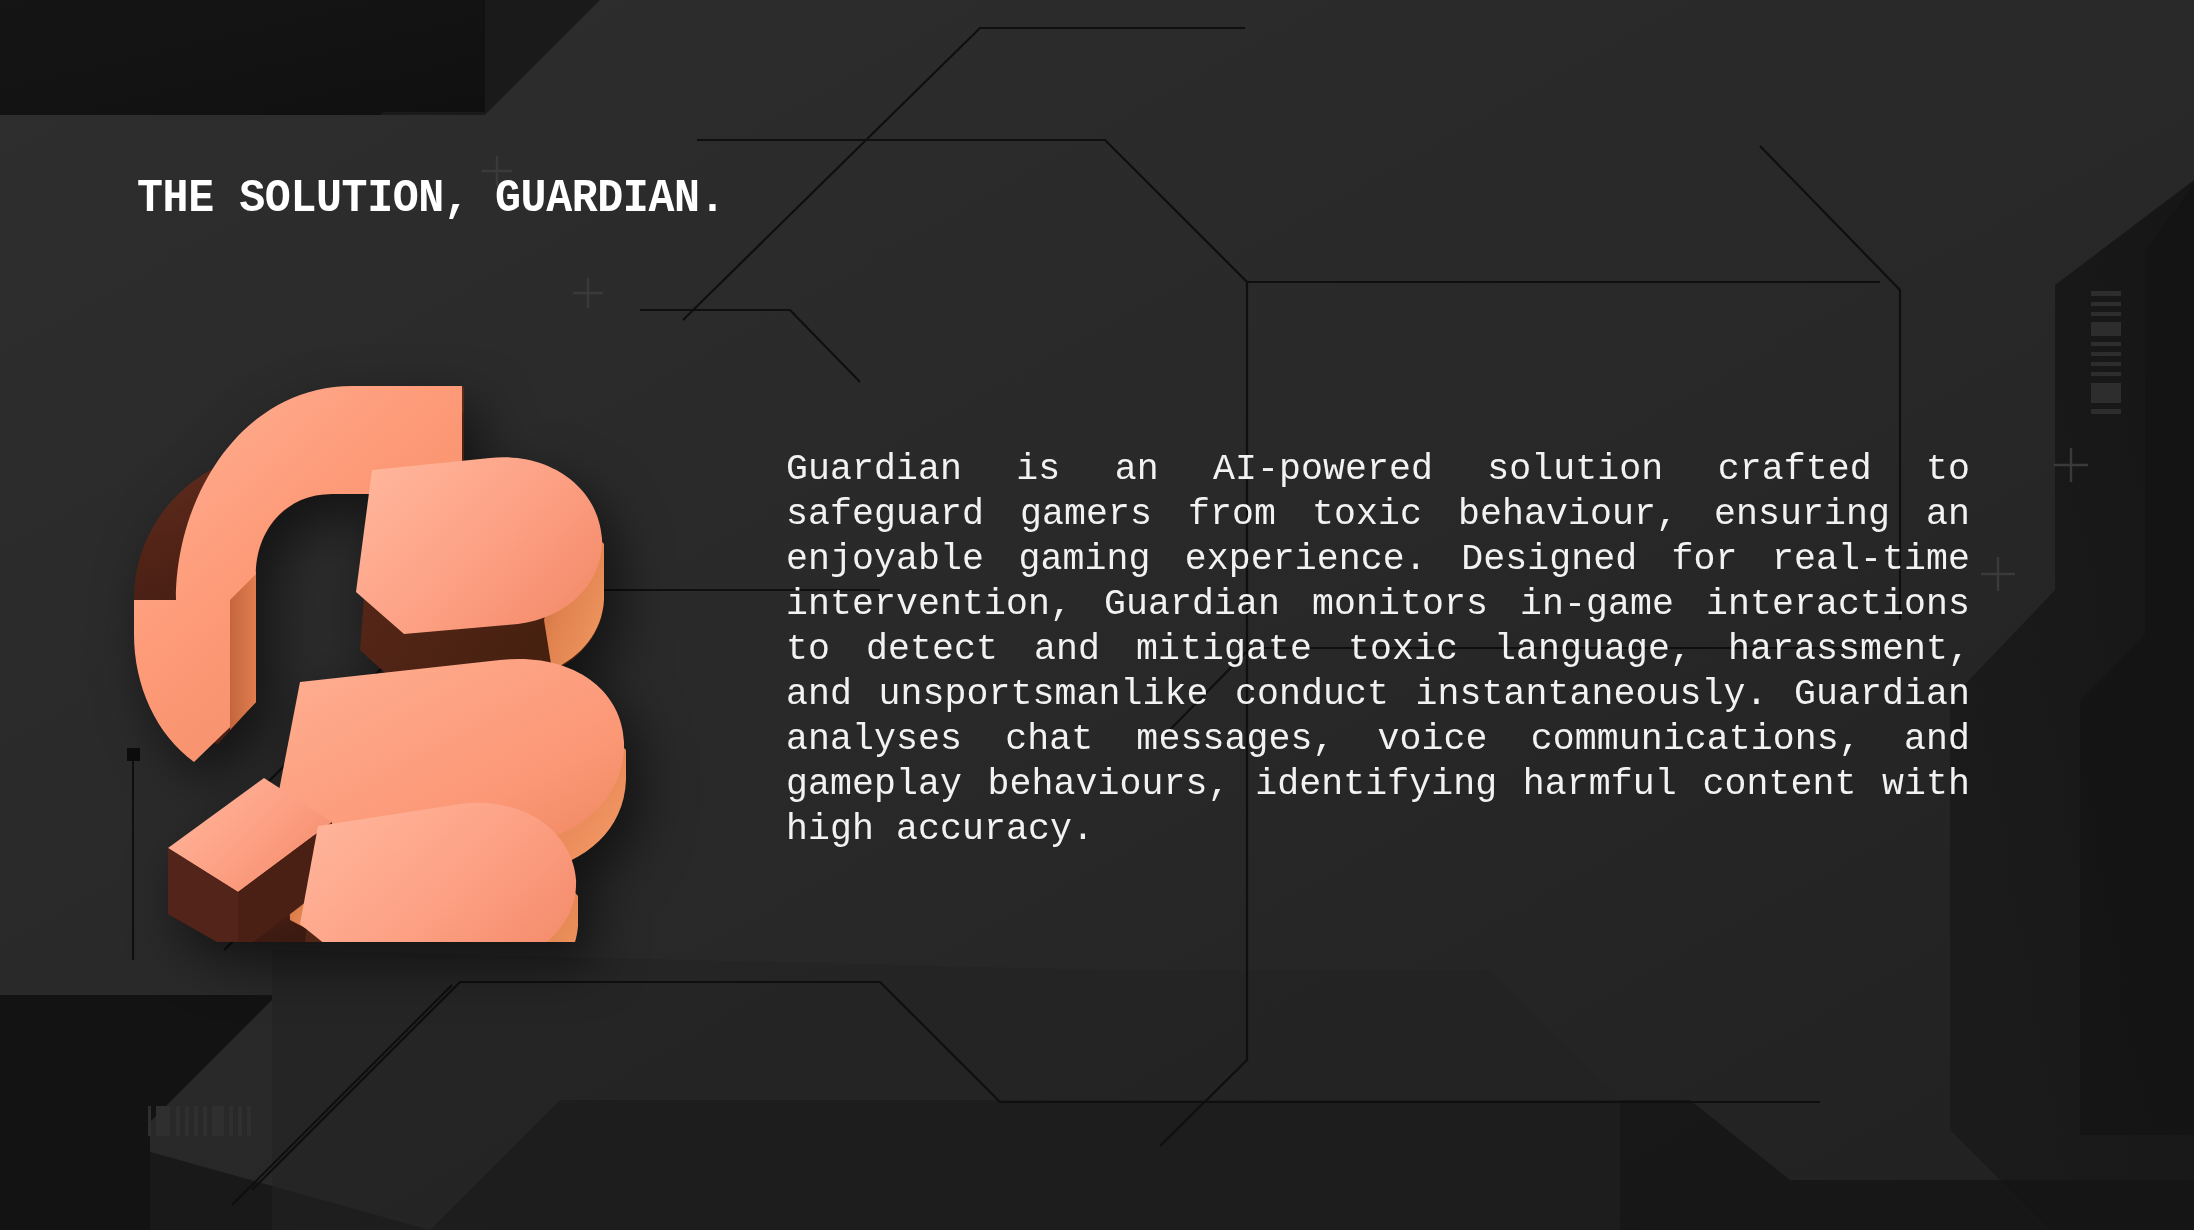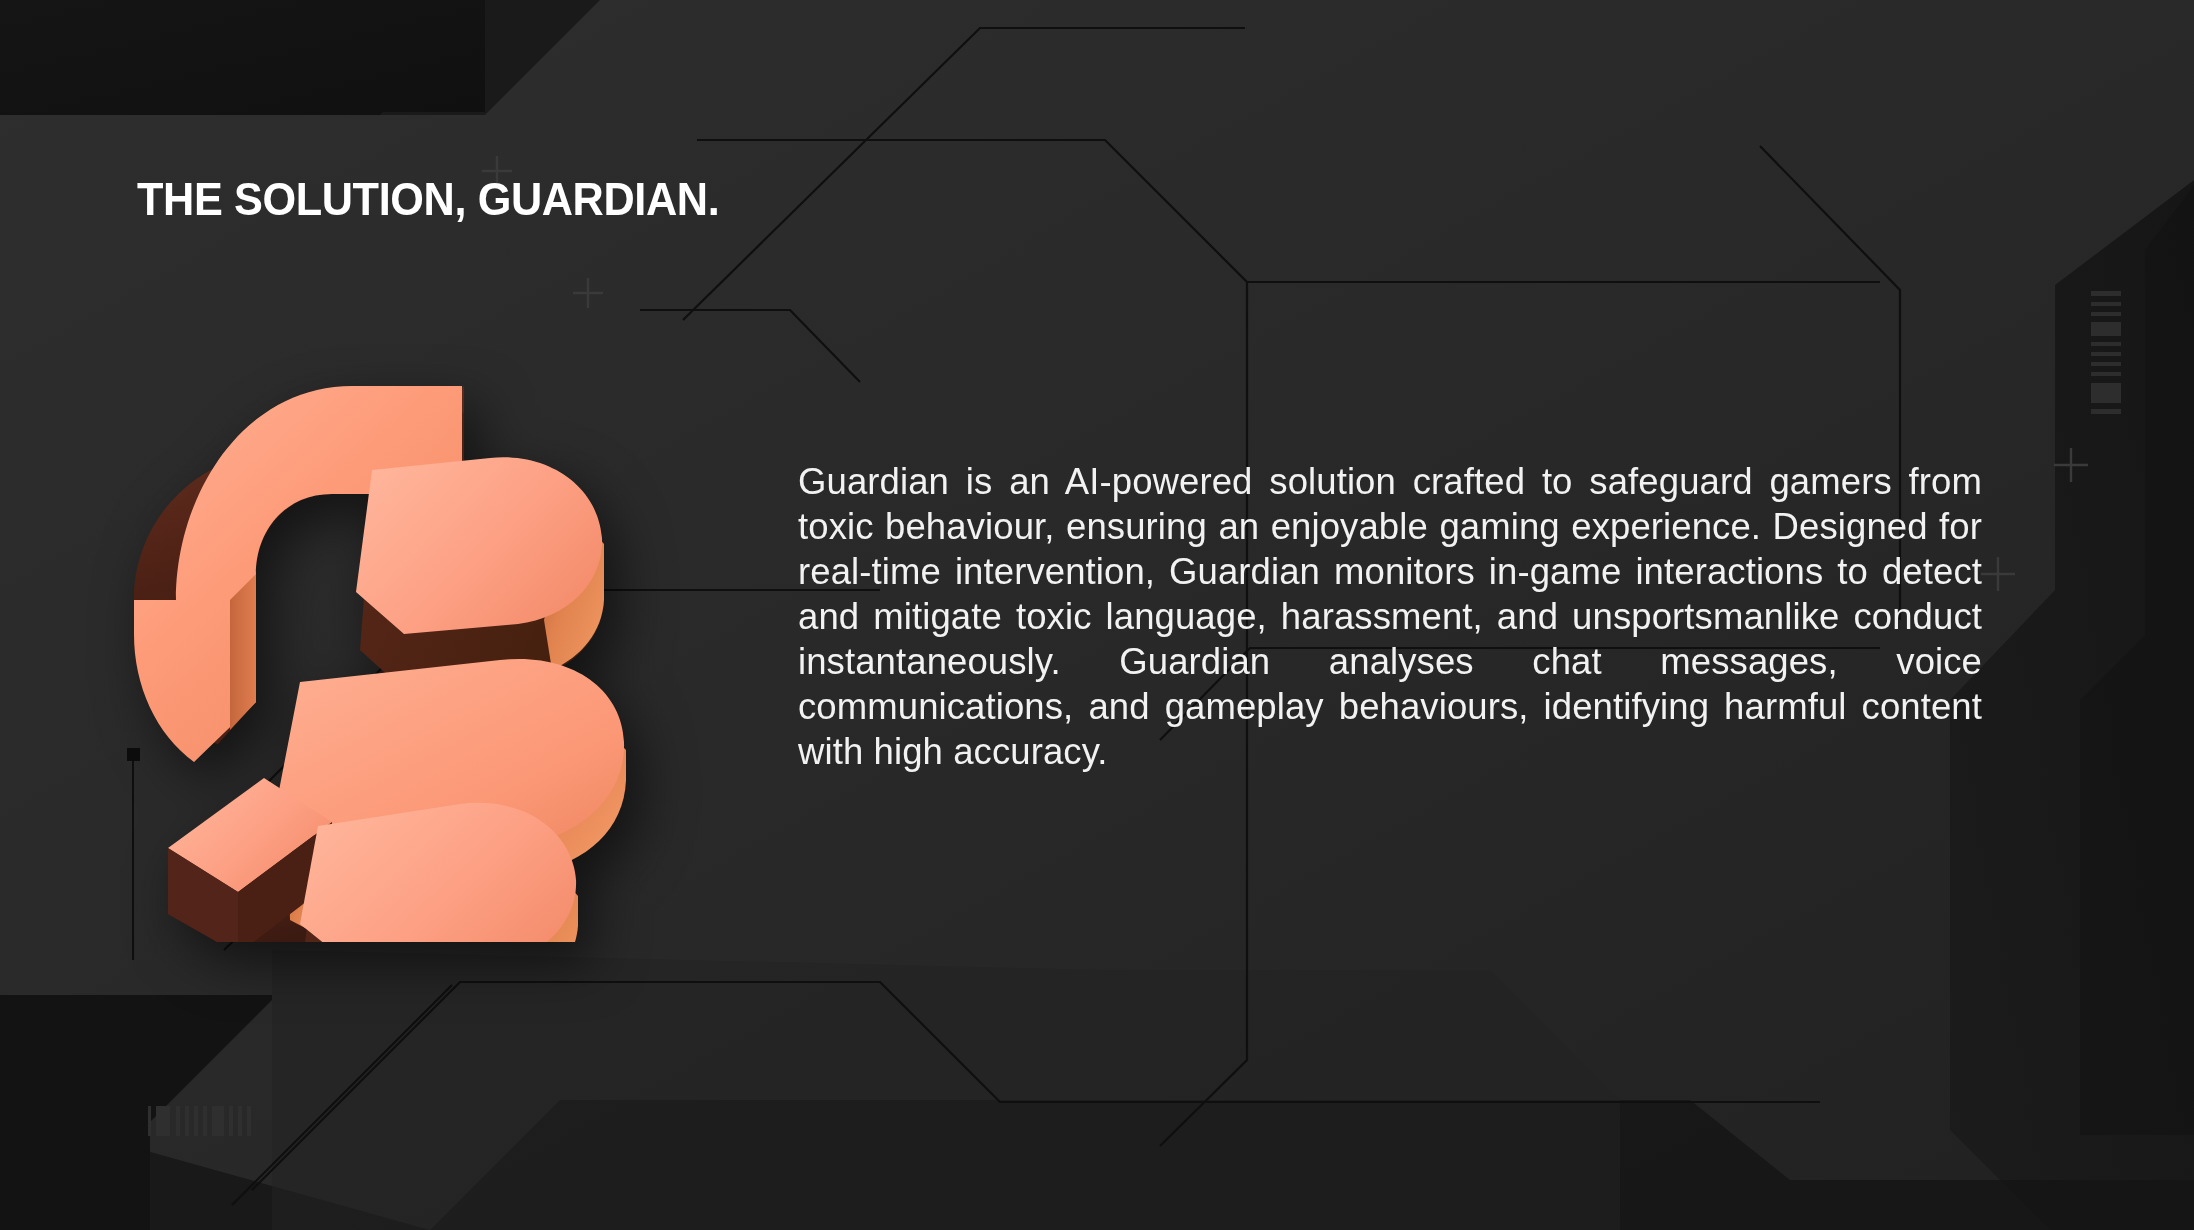--- a/index.html
+++ b/index.html
@@ -6,21 +6,21 @@
     margin: 0;
     padding: 0;
     background: #0d0d0d;
   }
   #slide {
     position: relative;
     width: 2194px;
     height: 1230px;
     overflow: hidden;
     background: #1a1a1a;
-    font-family: Liberation Sans, sans-serif;
+    font-family: Liberation Mono, monospace;
     -webkit-font-smoothing: antialiased;
   }
 
   
   .bg-layer {
     position: absolute;
     inset: 0;
     pointer-events: none;
   }
   .bg-svg {
@@ -50,21 +50,21 @@
     transform: scaleX(0.94);
     transform-origin: left center;
     white-space: nowrap;
   }
 
   .body-copy {
     position: absolute;
     left: 786px;
     top: 447px;
     width: 1184px;
-    margin: 12px;
+    margin: 0;
     color: #f2f2f2;
     font-size: 36.5px;
     line-height: 45px;
     text-align: justify;
     text-justify: inter-word;
     font-weight: 400;
     letter-spacing: 0.1px;
   }
 
   

